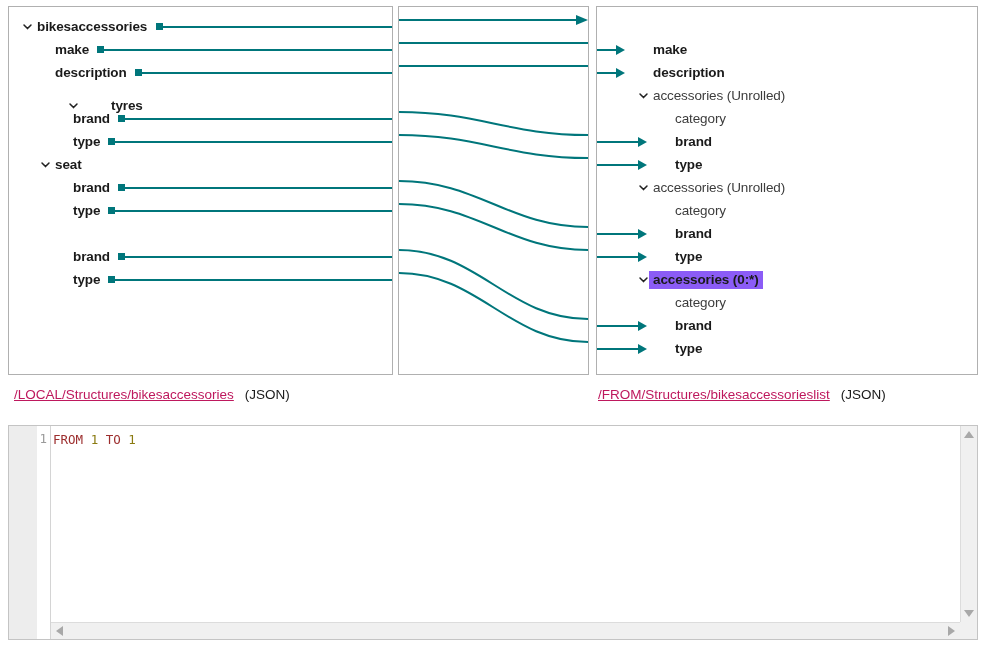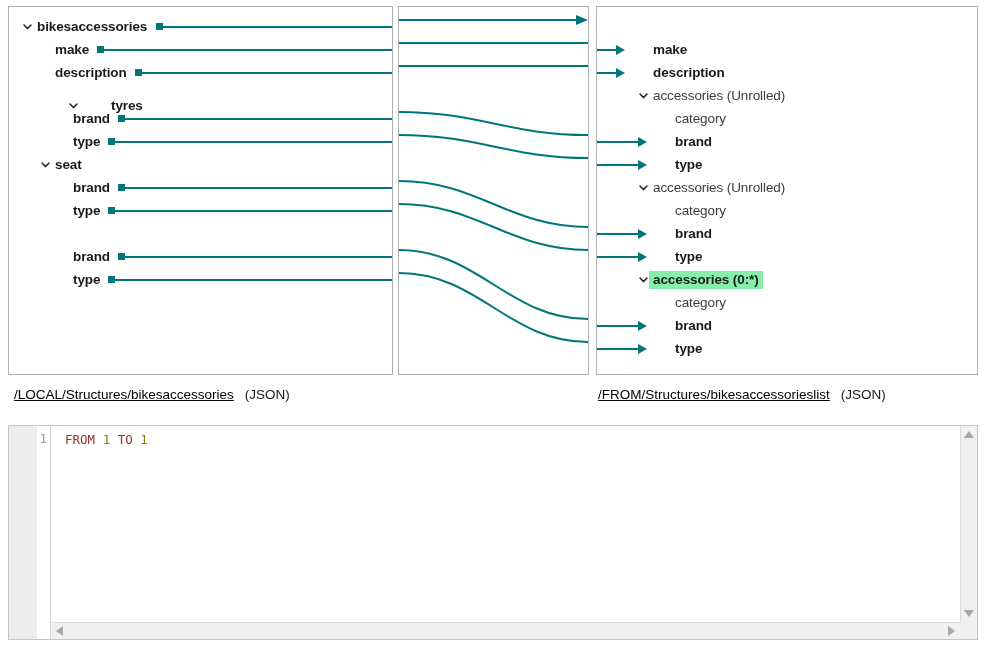--- a/index.html
+++ b/index.html
@@ -53,21 +53,21 @@
 
   .node-label {
     font-size: 13.5px;
     color: #1a1a1a;
     letter-spacing: -0.1px;
   }
   .node-label.bold { font-weight: bold; }
   .node-label.plain { font-weight: normal; color: #3c3c3c; }
   .node-label.sel {
     font-weight: bold;
-    background: #86efac;
+    background: #8b5cf6;
     padding: 1px 4px 2px 4px;
     margin: -1px -4px -2px -4px;
   }
 
   
   .src-conn {
     position: absolute;
     height: 23px;
     display: flex;
     align-items: center;
@@ -104,21 +104,21 @@
 
   #mid-svg { position: absolute; inset: 0; }
 
   
   .struct-link {
     position: absolute;
     font-size: 13.5px;
     white-space: nowrap;
   }
   .struct-link .path {
-    color: #000000;
+    color: #be185d;
     text-decoration: underline;
     cursor: pointer;
   }
   .struct-link .fmt {
     color: #1a1a1a;
     margin-left: 11px;
   }
 
   
   #editor-frame {
@@ -481,21 +481,21 @@
 
   <div class="struct-link" style="left:598px; top:387px;">
     <span class="path">/FROM/Structures/bikesaccessorieslist</span><span class="fmt">(JSON)</span>
   </div>
 
   <div id="editor-frame">
     <div id="gutter-bg"></div>
     <div id="gutter-sep"></div>
     <div id="code-area">
         <div class="lineno" style="top: 5px;">1</div>
-        <div class="code-line code-body" style="top: 5px; margin-left: 12px;"><span class="kw">FROM</span><span> </span><span class="num">1</span><span> </span><span class="kw">TO</span><span> </span><span class="num">1</span></div>
+        <div class="code-line code-body" style="top: 5px;"><span class="kw">FROM</span><span> </span><span class="num">1</span><span> </span><span class="kw">TO</span><span> </span><span class="num">1</span></div>
       </div>
 
     <div id="vscroll">
       <div class="arrow-up">
           <span class="tri-up"></span>
         </div>
       <div class="arrow-dn">
           <span class="tri-dn"></span>
         </div>
     </div>

